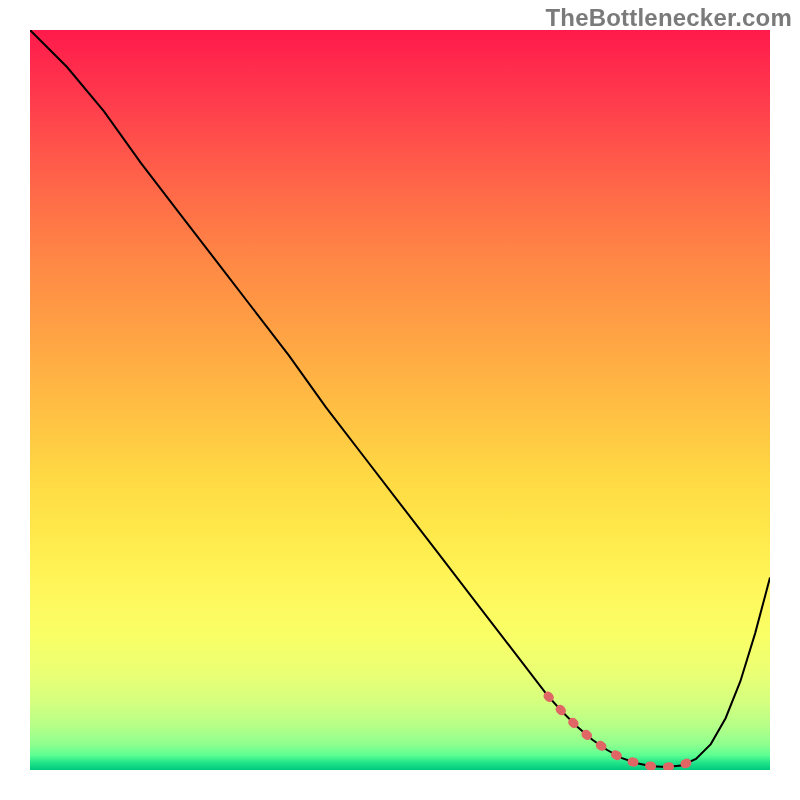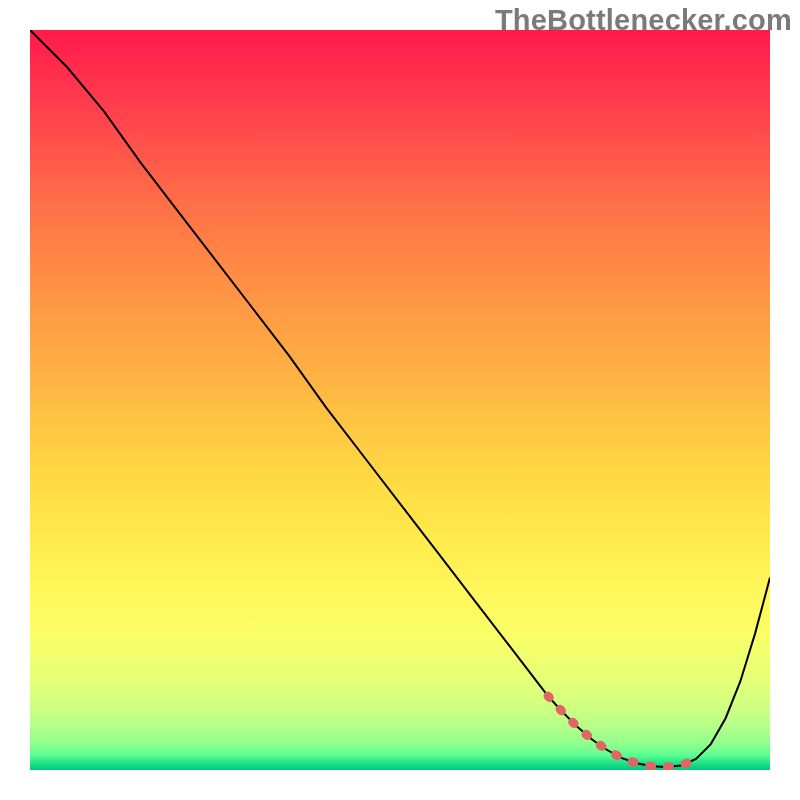--- a/index.html
+++ b/index.html
@@ -13,21 +13,21 @@
   .wrap {
     position: relative;
     width: 800px;
     height: 800px;
     background: #ffffff;
   }
   .attribution {
     position: absolute;
     top: 4px;
     right: 8px;
-    font-size: 29px;
+    font-size: 24px;
     font-weight: 600;
     color: #7a7a7a;
     letter-spacing: 0.2px;
   }
   .plot {
     position: absolute;
     left: 30px;
     top: 30px;
     width: 740px;
     height: 740px;

